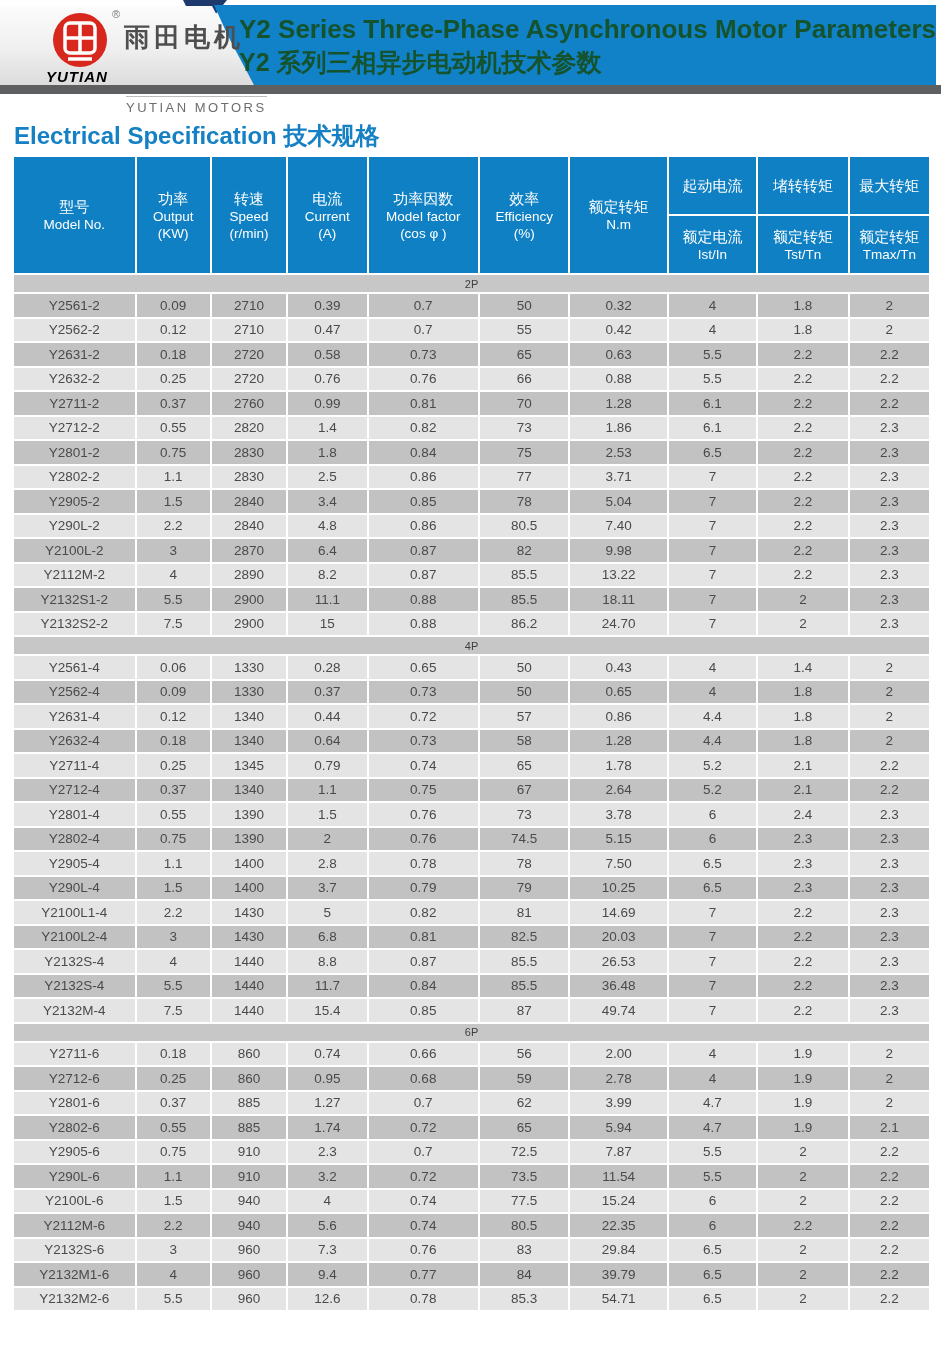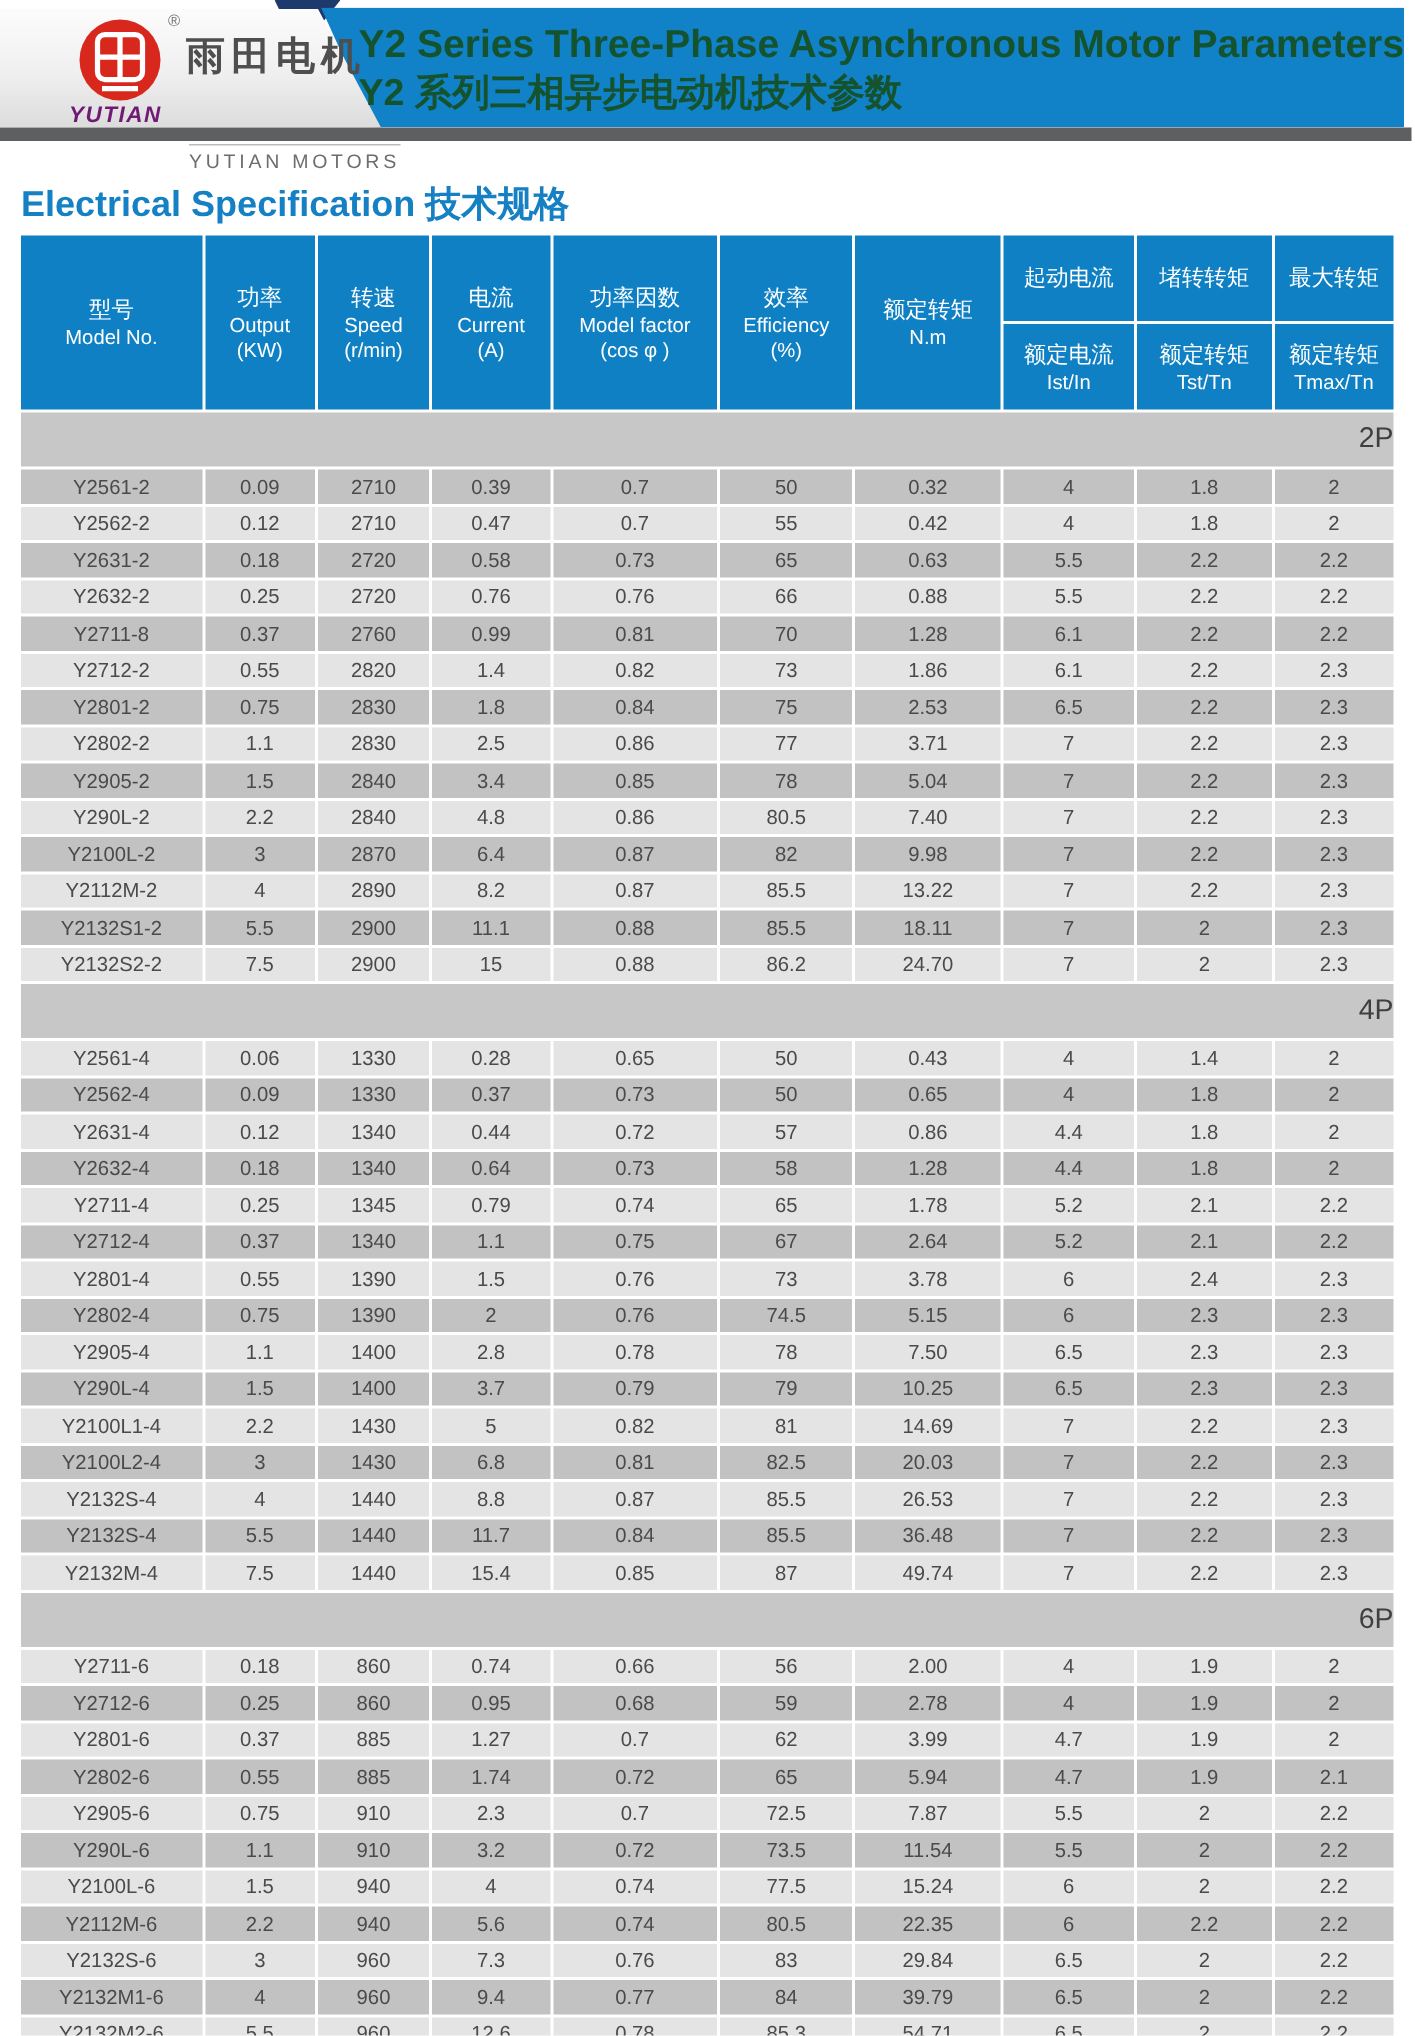--- a/index.html
+++ b/index.html
@@ -33,21 +33,21 @@
     position:absolute;top:12px;right:7px;text-align:left;color:#14532d;
   }
   .hdr-title-en{font-size:26px;font-weight:bold;line-height:34px;letter-spacing:0px;}
   .hdr-title-cn{font-size:25px;font-weight:bold;line-height:33px;}
   
   .logo{position:absolute;top:8px;left:40px;width:200px;height:76px;}
   .logo-emblem{position:absolute;left:12px;top:4px;width:56px;height:56px;}
   .logo-reg{position:absolute;left:72px;top:0px;font-size:11px;color:#777;}
   .logo-cn{position:absolute;left:84px;top:12px;font-size:26px;font-weight:bold;color:#4e4e4e;letter-spacing:4px;white-space:nowrap;}
   .logo-en{position:absolute;left:86px;top:44px;font-size:13px;color:#6d6d6d;letter-spacing:2.5px;white-space:nowrap;border-top:1px solid #bbb;padding-top:3px;margin-top:44px;}
-  .logo-mark{position:absolute;left:6px;top:60px;font-size:15px;font-weight:bold;font-style:italic;color:#701a75;letter-spacing:1px;}
+  .logo-mark{position:absolute;left:6px;top:60px;font-size:15px;font-weight:bold;font-style:italic;color:#000000;letter-spacing:1px;}
   
   .sec-title{
     position:absolute;top:120px;left:14px;
     font-size:24px;font-weight:bold;color:#1581c4;white-space:nowrap;
   }
   
   .spec-table{
     position:absolute;top:155px;left:12px;
     border-collapse:separate;border-spacing:2px;
     table-layout:fixed;width:919px;
@@ -55,22 +55,22 @@
   .spec-table td,.spec-table th{padding:0;margin:0;overflow:hidden;}
   th.hcell{
     background:#0f80c3;color:#ffffff;font-weight:normal;
     text-align:center;vertical-align:middle;
   }
   .h-cn{font-size:15px;line-height:19px;}
   .h-en{font-size:13.5px;line-height:17px;}
   th.hcell.full{height:116px;}
   th.hcell.half{height:57px;}
   td.band{
-    background:#c7c7c7;height:36px;text-align:right;vertical-align:middle;
-    font-size:19px;color:#3f3f3f;
+    background:#c7c7c7;height:17px;text-align:center;vertical-align:middle;
+    font-size:11px;color:#3f3f3f;
   }
   td.cell{
     height:22.5px;text-align:center;vertical-align:middle;
     font-size:13.5px;color:#4a4a4a;
   }
   tr.dark td.cell{background:#c2c2c2;}
   tr.light td.cell{background:#e4e4e4;}
 </style>
 </head>
 <body>
@@ -225,21 +225,21 @@
         <td class="cell">2720</td>
         <td class="cell">0.76</td>
         <td class="cell">0.76</td>
         <td class="cell">66</td>
         <td class="cell">0.88</td>
         <td class="cell">5.5</td>
         <td class="cell">2.2</td>
         <td class="cell">2.2</td>
       </tr>
       <tr class="dark">
-        <td class="cell">Y2711-8</td>
+        <td class="cell">Y2711-2</td>
         <td class="cell">0.37</td>
         <td class="cell">2760</td>
         <td class="cell">0.99</td>
         <td class="cell">0.81</td>
         <td class="cell">70</td>
         <td class="cell">1.28</td>
         <td class="cell">6.1</td>
         <td class="cell">2.2</td>
         <td class="cell">2.2</td>
       </tr>

